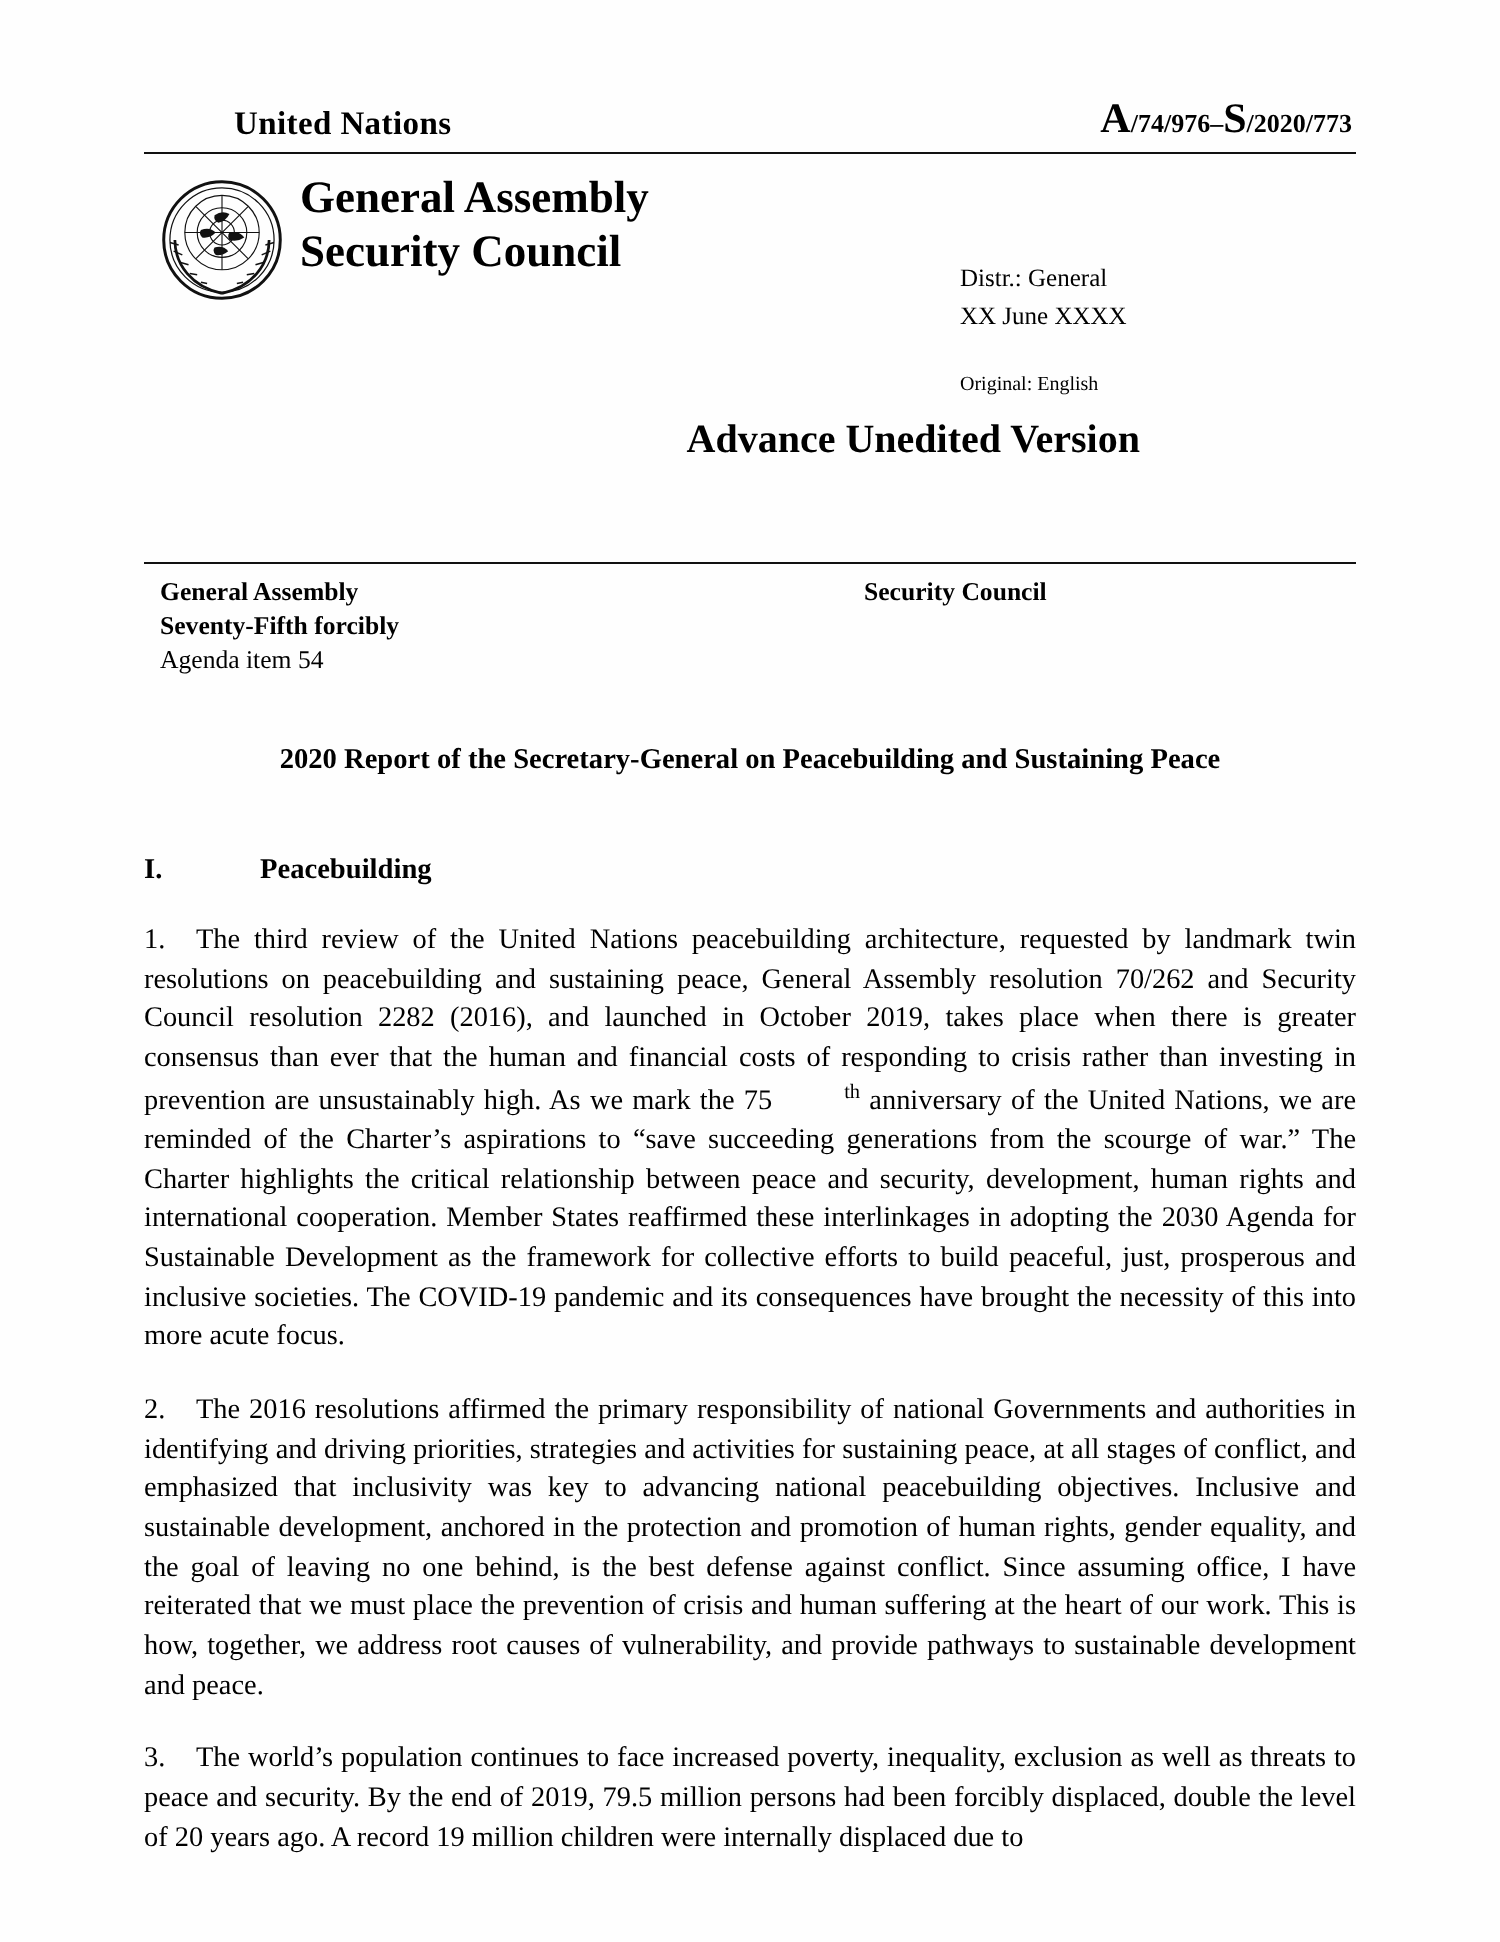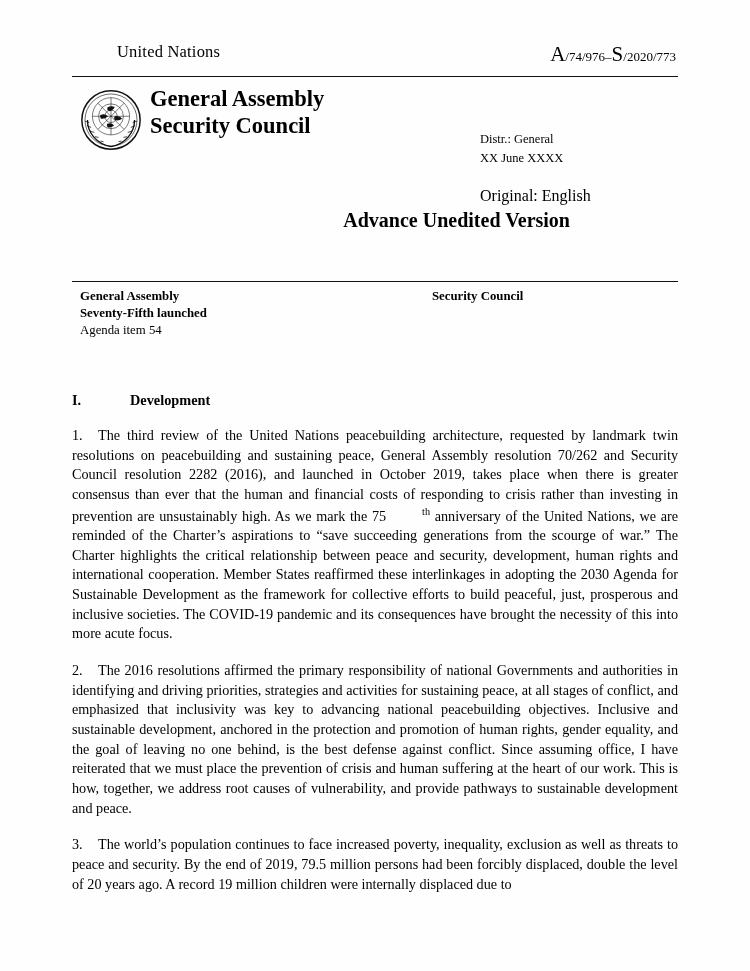--- a/index.html
+++ b/index.html
@@ -25,22 +25,24 @@
   .content {
     position: absolute;
     left: 72px;
     top: 42px;
     width: 606px;
   }
 
   
   .masthead {
     display: flex;
+    align-items: flex-end;
     justify-content: space-between;
     height: 30px;
+    font-weight: bold;
   }
   .org-name {
     font-size: 16.5px;
     letter-spacing: 0.2px;
     padding-left: 45px;
   }
   .docsym {
     font-size: 13px;
     white-space: nowrap;
     padding-right: 2px;
@@ -77,21 +79,21 @@
     position: absolute;
     left: 408px;
     top: 53px;
     font-size: 12.5px;
     line-height: 1.5;
   }
   .original {
     position: absolute;
     left: 408px;
     top: 110px;
-    font-size: 16px;
+    font-size: 10px;
   }
   .advance {
     position: absolute;
     left: 78px;
     top: 132px;
     width: 420px;
     text-align: right;
     font-weight: bold;
     font-size: 20px;
   }
@@ -217,32 +219,33 @@
 
       <div class="original">Original: English</div>
 
       <div class="advance">Advance Unedited Version</div>
     </div>
 
     <div class="sessionrule"></div>
     <div class="session">
       <div class="left">
         <div class="b">General Assembly</div>
-        <div class="b">Seventy-Fifth launched</div>
+        <div class="b">Seventy-Fifth forcibly</div>
         <div>Agenda item 54</div>
       </div>
       <div class="right">
         <div>Security Council</div>
       </div>
     </div>
 
+    <div class="reporttitle">2020 Report of the Secretary-General on Peacebuilding and Sustaining Peace</div>
 
     <div class="section-head">
       <span class="num">I.</span>
-      <span>Development</span>
+      <span>Peacebuilding</span>
     </div>
 
     <p class="para">
       <span class="pnum">1.</span><span>The third review of the United Nations peacebuilding architecture, requested by landmark twin resolutions on peacebuilding and sustaining peace, General Assembly resolution 70/262 and Security Council resolution 2282 (2016), and launched in October 2019, takes place when there is greater consensus than ever that the human and financial costs of responding to crisis rather than investing in prevention are unsustainably high. As we mark the 75</span><sup>th</sup><span> anniversary of the United Nations, we are reminded of the Charter’s aspirations to “save succeeding generations from the scourge of war.” The Charter highlights the critical relationship between peace and security, development, human rights and international cooperation. Member States reaffirmed these interlinkages in adopting the 2030 Agenda for Sustainable Development as the framework for collective efforts to build peaceful, just, prosperous and inclusive societies. The COVID-19 pandemic and its consequences have brought the necessity of this into more acute focus.</span>
     </p>
 
     <p class="para">
       <span class="pnum">2.</span><span>The 2016 resolutions affirmed the primary responsibility of national Governments and authorities in identifying and driving priorities, strategies and activities for sustaining peace, at all stages of conflict, and emphasized that inclusivity was key to advancing national peacebuilding objectives. Inclusive and sustainable development, anchored in the protection and promotion of human rights, gender equality, and the goal of leaving no one behind, is the best defense against conflict. Since assuming office, I have reiterated that we must place the prevention of crisis and human suffering at the heart of our work. This is how, together, we address root causes of vulnerability, and provide pathways to sustainable development and peace.</span>
     </p>
 

